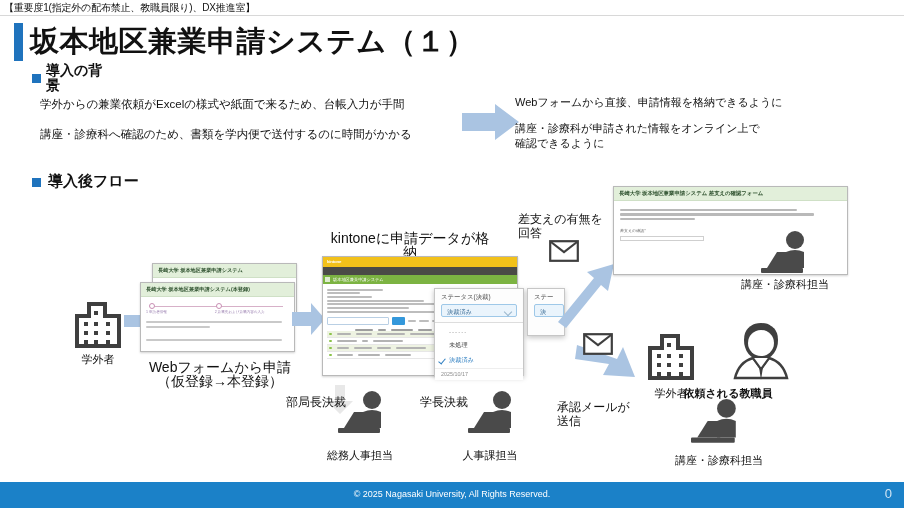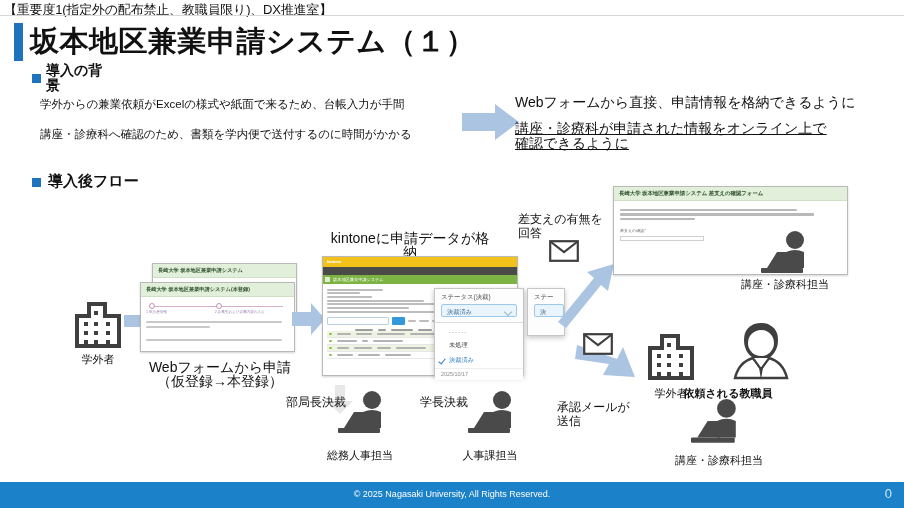--- a/index.html
+++ b/index.html
@@ -11,21 +11,21 @@
   }
   #slide {
     position: relative;
     width: 904px; height: 508px;
     background: #ffffff;
   }
 
   
   .class-tag {
     position: absolute; left: 4px; top: 1px;
-    font-size: 13px; color: #111; letter-spacing: -0.2px;
+    font-size: 10px; color: #111; letter-spacing: -0.2px;
     white-space: nowrap;
   }
   .hrule {
     position: absolute; left: 0; top: 15px; width: 904px;
     height: 1px; background: #d8d8d8;
   }
 
   
   .title-bar {
     position: absolute; left: 14px; top: 23px;
@@ -45,21 +45,21 @@
     position: absolute; font-size: 14px; font-weight: bold; color: #111;
     line-height: 15px; white-space: pre-line;
   }
 
   
   .bg-line {
     position: absolute; font-size: 11.5px; color: #111;
     white-space: nowrap;
   }
   .aim-line {
-    position: absolute; font-size: 14px; color: #111;
+    position: absolute; font-size: 11px; color: #111;
     line-height: 15px; white-space: pre-line;
   }
   .arrow-big {
     position: absolute;
   }
 
   
   .flow-label {
     position: absolute; font-size: 14px; color: #111;
     line-height: 14px; text-align: center; white-space: pre-line;
@@ -193,21 +193,21 @@
 景</div>
 
   <div class="bg-line" style="left:40px; top:97px;">学外からの兼業依頼がExcelの様式や紙面で来るため、台帳入力が手間</div>
   <div class="bg-line" style="left:40px; top:127px;">講座・診療科へ確認のため、書類を学内便で送付するのに時間がかかる</div>
 
   <svg class="arrow-big" style="left:462px; top:102px;" width="58" height="40" viewBox="0 0 58 40">
     <polygon points="0,11 33,11 33,2 57,20 33,38 33,29 0,29" fill="#aac4e2"></polygon>
   </svg>
 
   <div class="aim-line" style="left:515px; top:95px;">Webフォームから直接、申請情報を格納できるように</div>
-  <div class="aim-line" style="left:515px; top:121px;text-decoration:underline;">講座・診療科が申請された情報をオンライン上で
+  <div class="aim-line" style="left:515px; top:121px;">講座・診療科が申請された情報をオンライン上で
 確認できるように</div>
 
   <div class="bullet-sq" style="left:32px; top:178px;"></div>
   <div class="sec-label" style="left:48px; top:173px; font-size:15px;">導入後フロー</div>
 
   <svg class="icon" style="left:75px; top:298px;" width="46" height="52" viewBox="0 0 46 52">
     <path d="M14 6 H30 V18 H44 V48 H2 V18 H14 Z" fill="none" stroke="#3f3f3f" stroke-width="4"></path>
     <rect x="9" y="24" width="4" height="4" fill="#3f3f3f"></rect>
     <rect x="19" y="24" width="4" height="4" fill="#3f3f3f"></rect>
     <rect x="31" y="24" width="4" height="4" fill="#3f3f3f"></rect>

